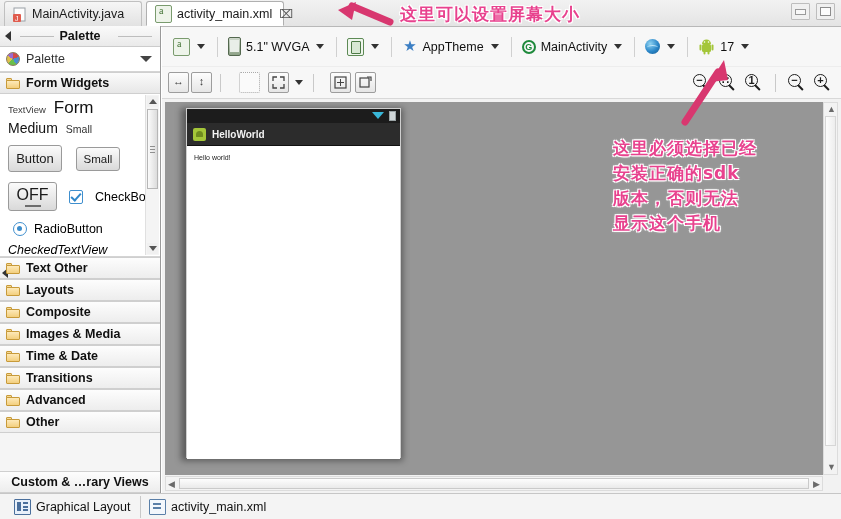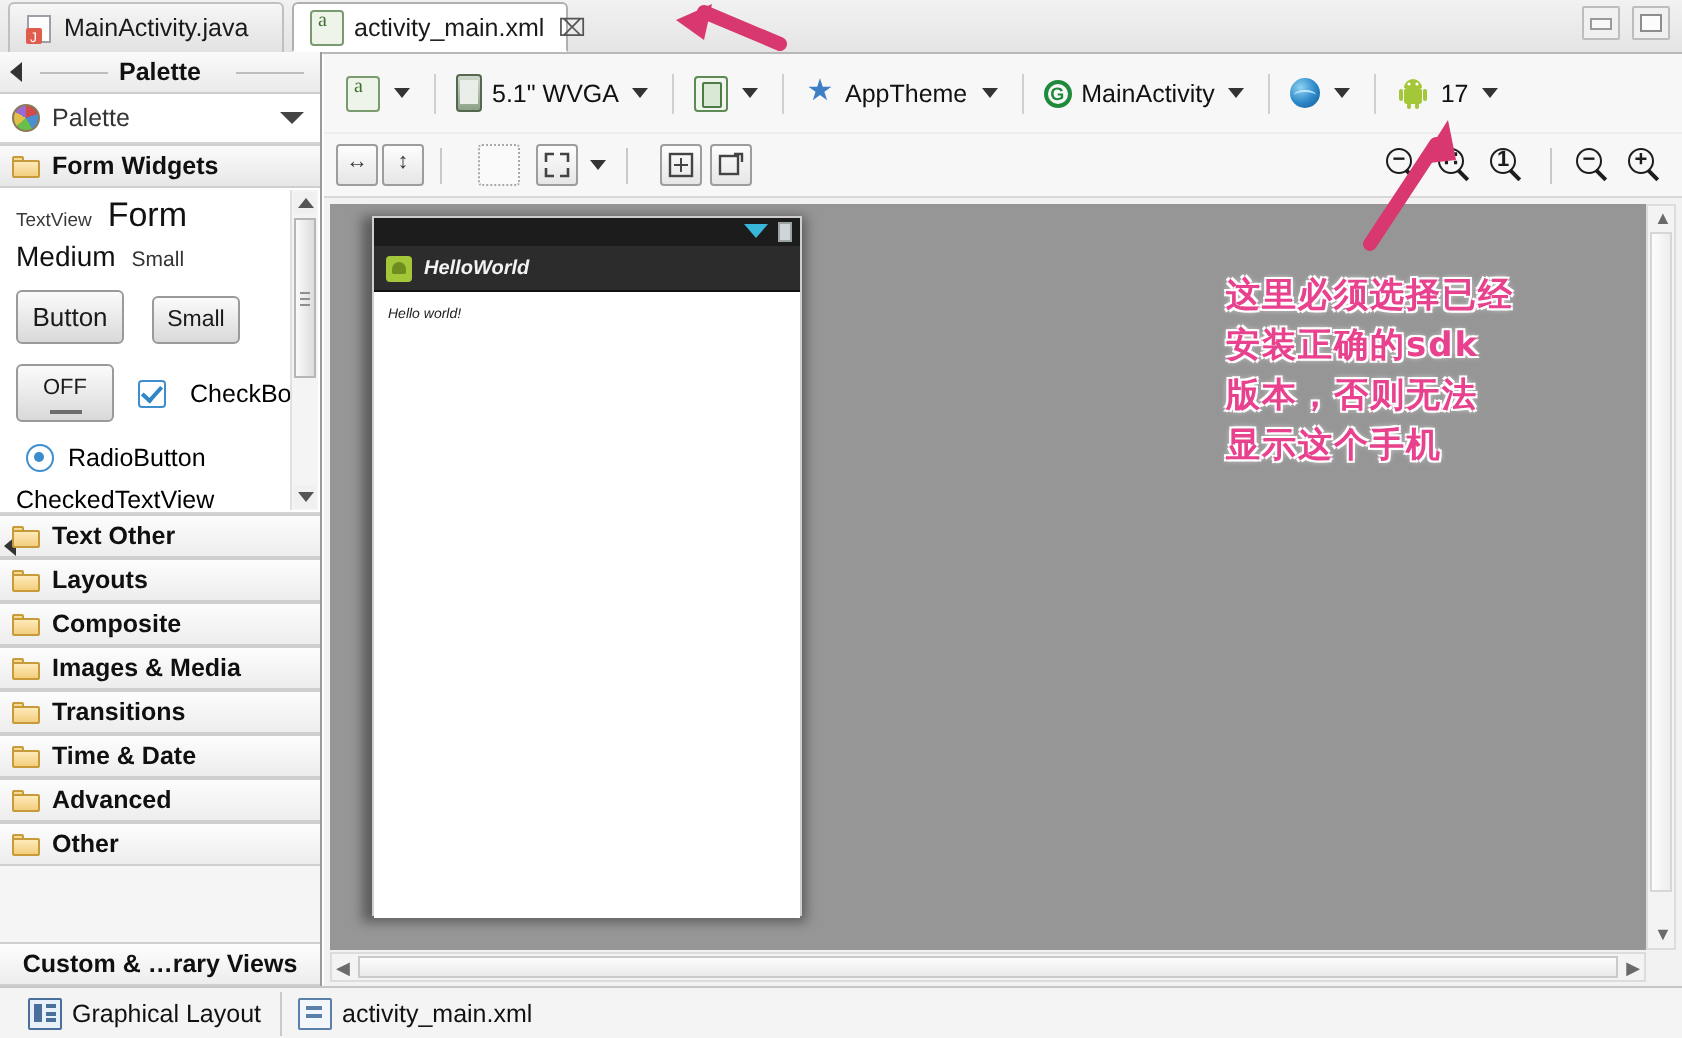--- a/index.html
+++ b/index.html
@@ -117,21 +117,21 @@
     border-bottom:1px solid #d4d4d4;overflow:hidden;}
   .wv-row{display:flex;align-items:baseline;gap:8px;padding:0 8px;}
   .w-textview{font-size:9.5px;color:#3a3a3a;}
   .w-large{font-size:17px;color:#111;}
   .w-medium{font-size:14px;color:#111;}
   .w-small{font-size:10.5px;color:#333;}
   .wbtn{display:inline-block;background:linear-gradient(#fbfbfb,#d9d9d9);border:1px solid #9a9a9a;
     border-radius:3px;text-align:center;color:#1a1a1a;}
   .wbtn.big{width:52px;height:25px;line-height:25px;font-size:13px;}
   .wbtn.sm{width:42px;height:22px;line-height:22px;font-size:11.5px;}
-  .wbtn.off{width:48px;height:27px;line-height:23px;font-size:11px;position:relative;}
+  .wbtn.off{width:48px;height:27px;line-height:23px;font-size:16px;position:relative;}
   .wbtn.off::after{content:"";position:absolute;left:16px;bottom:3px;width:16px;height:2px;background:#6d6d6d;}
   .chk{width:12px;height:12px;border:1px solid #3f8fce;background:#fff;border-radius:2px;
     position:relative;display:inline-block;flex:0 0 auto;}
   .chk::after{content:"";position:absolute;left:3px;top:0px;width:4px;height:8px;
     border:solid #2f87c9;border-width:0 2px 2px 0;transform:rotate(42deg);}
   .radio{width:12px;height:12px;border-radius:50%;border:1px solid #3f8fce;background:#fff;
     position:relative;display:inline-block;flex:0 0 auto;}
   .radio::after{content:"";position:absolute;left:2.5px;top:2.5px;width:5px;height:5px;
     border-radius:50%;background:#3b8ccb;}
 
@@ -152,21 +152,21 @@
 
   .palbackarrow{position:absolute;left:2px;top:242px;width:0;height:0;
     border-top:5px solid transparent;border-bottom:5px solid transparent;border-right:6px solid #333;}
 
   
   #canvaswrap{position:absolute;left:162px;top:99px;width:679px;height:394px;background:#f2f2f2;}
   #canvas{position:absolute;left:3px;top:3px;width:658px;height:373px;background:#969696;overflow:hidden;}
   #phoneshadow{position:absolute;left:16px;top:6px;width:222px;height:353px;background:rgba(0,0,0,0.38);
     filter:blur(3px);}
   #phone{position:absolute;left:21px;top:6px;width:215px;height:350px;background:#ffffff;
-    border:1px solid #cfcfcf;box-sizing:border-box;font-style:italic;}
+    border:1px solid #cfcfcf;box-sizing:border-box;}
   .statusbar{height:14px;background:#1c1c1c;position:relative;}
   .sb-wifi{position:absolute;right:16px;top:3px;width:0;height:0;
     border-left:6px solid transparent;border-right:6px solid transparent;border-top:7px solid #39b7d8;}
   .sb-batt{position:absolute;right:4px;top:2px;width:7px;height:10px;background:#cfd6d8;
     border:1px solid #9aa3a5;box-sizing:border-box;}
   .actionbar{height:22px;background:#2c2c2c;display:flex;align-items:center;gap:6px;padding:0 6px;
     border-bottom:1px solid #111;}
   .ab-title{color:#f3f3f3;font-size:10px;font-weight:bold;}
   .ab-icon{width:13px;height:13px;border-radius:2px;background:#a4c639;position:relative;flex:0 0 auto;}
   .ab-icon::after{content:"";position:absolute;left:3px;top:3px;width:7px;height:6px;
@@ -386,21 +386,21 @@
       <div class="wv-row" style="padding-top:10px;gap:12px;align-items:center;">
         <span class="wbtn off">OFF</span>
         <span class="chk"></span>
         <span style="font-size:12.5px;">CheckBox</span>
       </div>
       <div class="wv-row" style="padding-top:11px;gap:7px;align-items:center;padding-left:13px;">
         <span class="radio"></span>
         <span style="font-size:12.5px;">RadioButton</span>
       </div>
       <div class="wv-row" style="padding-top:7px;">
-        <span style="font-size:12.5px;">CheckedTextView</span>
+        <span style="font-size:12.5px;font-style:italic;">CheckedTextView</span>
       </div>
 
       <div class="psb">
         <div class="arw up"></div>
         <div class="thumb">
             <div class="grip"></div>
           </div>
         <div class="arw dn"></div>
       </div>
     </div>
@@ -419,25 +419,25 @@
         <div class="grpbar plain">
           <span class="folder"></span>
           <span>Composite</span>
         </div>
         <div class="grpbar plain">
           <span class="folder"></span>
           <span>Images &amp; Media</span>
         </div>
         <div class="grpbar plain">
           <span class="folder"></span>
+          <span>Time &amp; Date</span>
+        </div>
+        <div class="grpbar plain">
+          <span class="folder"></span>
           <span>Transitions</span>
-        </div>
-        <div class="grpbar plain">
-          <span class="folder"></span>
-          <span>Time &amp; Date</span>
         </div>
         <div class="grpbar plain">
           <span class="folder"></span>
           <span>Advanced</span>
         </div>
         <div class="grpbar plain">
           <span class="folder"></span>
           <span>Other</span>
         </div>
       </div>
@@ -494,15 +494,16 @@
     <g>
       <path d="M390,22 L352,6" stroke="#d8376f" stroke-width="7" stroke-linecap="round"></path>
       <path d="M356,2 L338,10 L352,20 Z" fill="#d8376f"></path>
     </g>
     <g>
       <path d="M685,122 L718,72" stroke="#d8376f" stroke-width="7" stroke-linecap="round"></path>
       <path d="M724,60 L710,82 L728,80 Z" fill="#d8376f"></path>
     </g>
   </svg>
 
+  <div class="anno" id="anno-top">这里可以设置屏幕大小</div>
   <div class="anno" id="anno-right"><div>这里必须选择已经</div><div>安装正确的sdk</div><div>版本，否则无法</div><div>显示这个手机</div></div>
 
 </div>
 
 </body></html>

